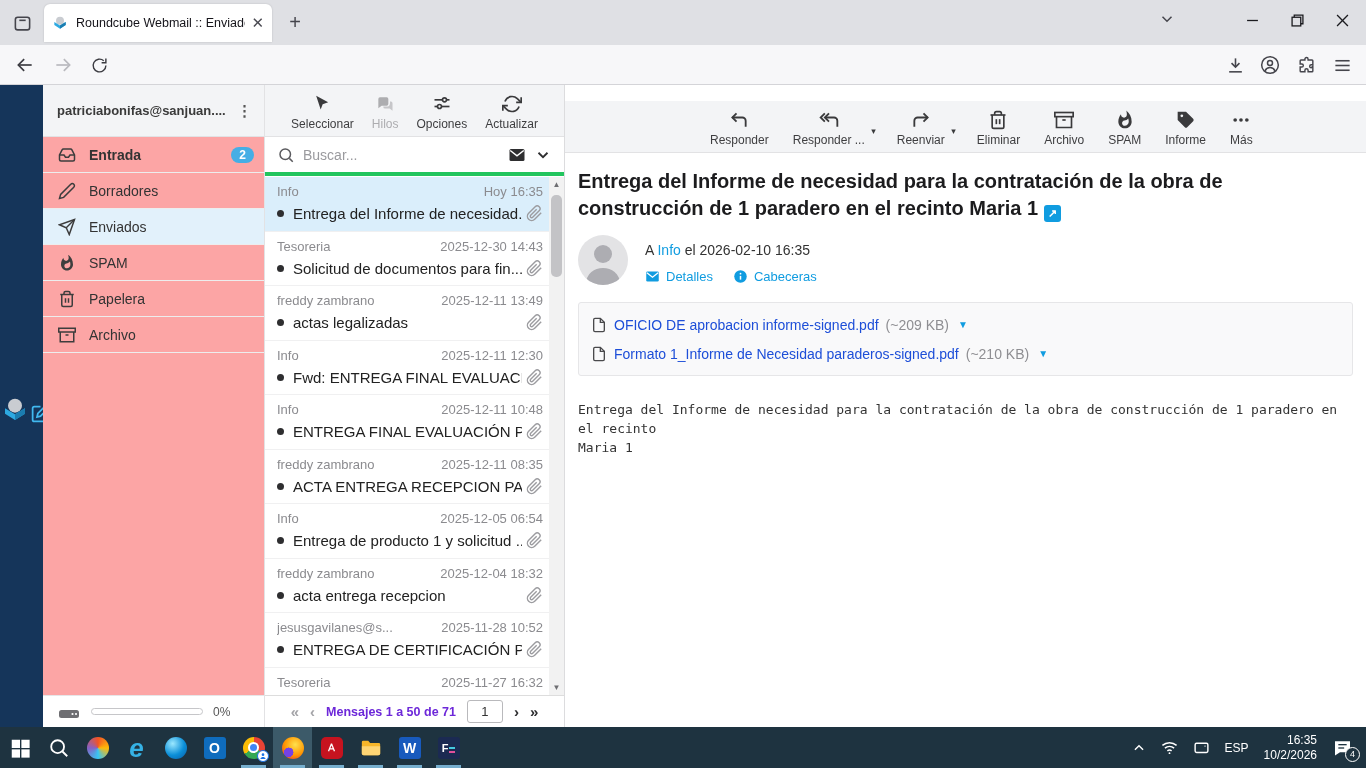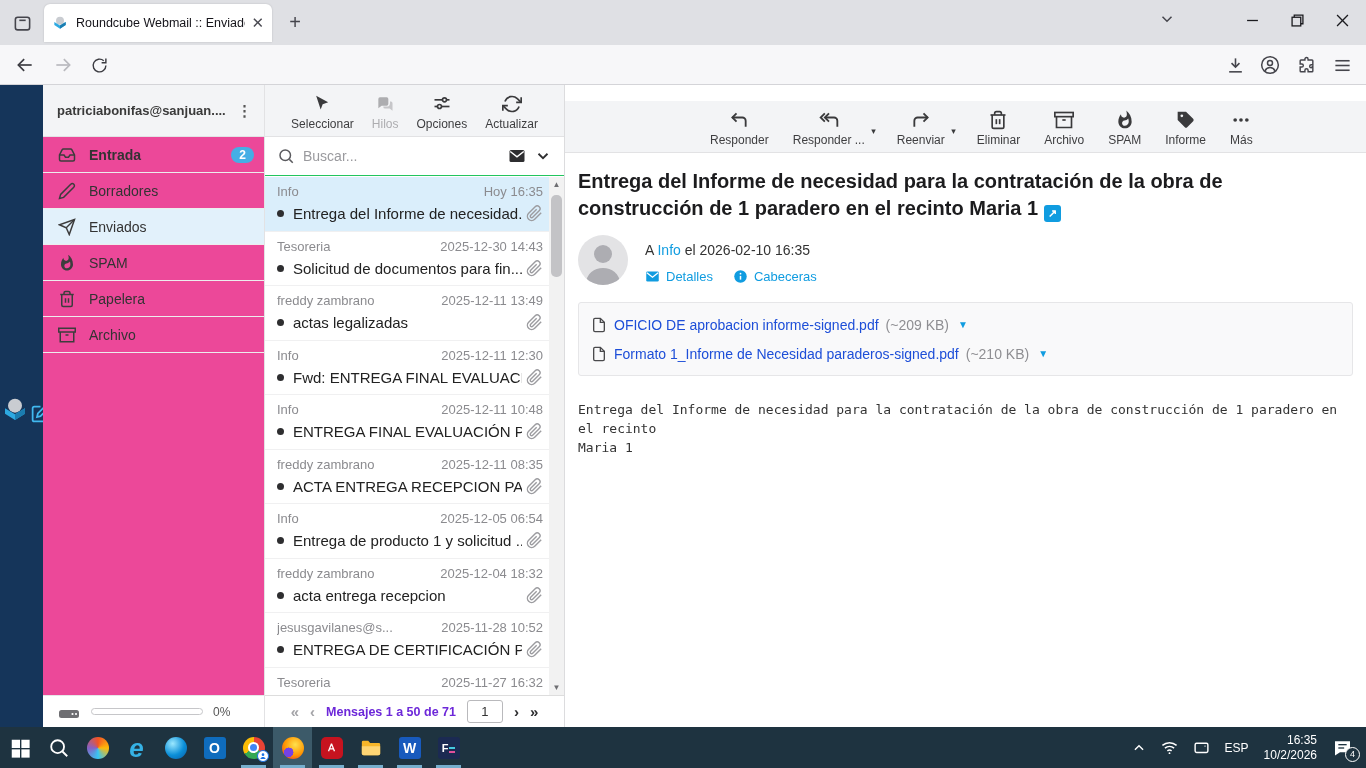--- a/index.html
+++ b/index.html
@@ -26,21 +26,21 @@
   
   .app { position:absolute; left:0; top:85px; width:1366px; height:642px; background:#fff; }
   .rail { position:absolute; left:0; top:0; width:55px; height:642px; background:#15355a; display:flex; flex-direction:row; align-items:center; }
   .rail-btn { width:43px; height:42px; display:flex; align-items:center; justify-content:center; color:#fff; position:relative; }
   .rail-btn.active { background:#2a537e; }
   .rail-spacer { flex:1; }
   .gear-dot { position:absolute; right:8px; bottom:8px; width:7px; height:7px; border-radius:50%; background:#f07b38; }
   .cp-logo { color:#ff6c2c; font-weight:bold; font-style:italic; font-size:12px; }
   .q-mark { color:#fff; font-weight:bold; font-size:18px; }
 
-  .folders { position:absolute; left:43px; top:0; width:222px; height:642px; background:#ec4899; border-right:1px solid #e2e2e4; }
+  .folders { position:absolute; left:43px; top:0; width:222px; height:642px; background:#fca5a5; border-right:1px solid #e2e2e4; }
   .panel-top { height:52px; background:#f3f4f6; border-bottom:1px solid #e2e2e4; }
   .acct-row { display:flex; align-items:center; height:52px; padding:0 8px 0 14px; }
   .acct-name { flex:1; font-size:13px; font-weight:bold; color:#3a3a3a; white-space:nowrap; overflow:hidden; }
   .kebab { color:#555; font-size:15px; font-weight:bold; padding:0 4px; }
   .folder-row { display:flex; align-items:center; height:36px; padding:0 10px 0 15px; border-bottom:1px solid #ededee; color:#454545; }
   .folder-row .f-ic { width:18px; height:18px; margin-right:13px; color:#3d3d3d; }
   .folder-label { flex:1; font-size:14px; color:#333; }
   .folder-row.bold .folder-label { font-weight:bold; }
   .folder-row.selected { background:#e2f1fb; }
   .badge { background:#45aee5; color:#fff; font-size:12px; font-weight:bold; border-radius:9px; padding:1px 8px; }
@@ -48,21 +48,21 @@
   .quota-bar { width:112px; height:7px; border:1px solid #c6c6c9; border-radius:4px; background:#fff; }
   .quota-pct { font-size:12px; color:#555; }
 
   .listpanel { position:absolute; left:265px; top:0; width:300px; height:642px; background:#fff; border-right:1px solid #dcdcde; }
   .list-toolbar { display:flex; align-items:flex-end; justify-content:center; gap:18px; height:52px; padding-bottom:5px; background:#f3f4f6; border-bottom:1px solid #e2e2e4; }
   .tbtn { display:flex; flex-direction:column; align-items:center; gap:3px; color:#3e3e40; position:relative; }
   .tbtn .t-ic { width:20px; height:20px; color:#3a3a3c; }
   .tbtn .t-label { font-size:12px; }
   .tbtn.disabled, .tbtn.disabled .t-ic { color:#adadb0; }
   .t-caret { position:absolute; right:-11px; top:16px; font-size:9px; color:#3a3a3c; }
-  .searchrow { display:flex; align-items:center; height:39px; padding:0 12px; border-bottom:1px solid #22c55e; gap:8px; background:#fff; }
+  .searchrow { display:flex; align-items:center; height:39px; padding:0 12px; border-bottom:4px solid #22c55e; gap:8px; background:#fff; }
   .searchrow input { flex:1; border:none; outline:none; font-size:14px; color:#333; background:transparent; font-family:"Liberation Sans",sans-serif; }
   .searchrow input::placeholder { color:#9a9a9e; }
   .s-ic { width:18px; height:18px; color:#5a5a5e; }
   .msgs { position:absolute; left:0; top:92px; right:15px; bottom:32px; overflow:hidden; }
   .msg-row { height:54.5px; padding:7px 6px 0 12px; border-bottom:1px solid #f0f0f1; }
   .msg-row.selected { background:#daeefb; }
   .m-line1 { display:flex; font-size:13px; color:#8b8b8f; }
   .m-sender { flex:1; white-space:nowrap; overflow:hidden; }
   .m-date { margin-left:8px; }
   .m-line2 { display:flex; align-items:center; margin-top:6px; }

